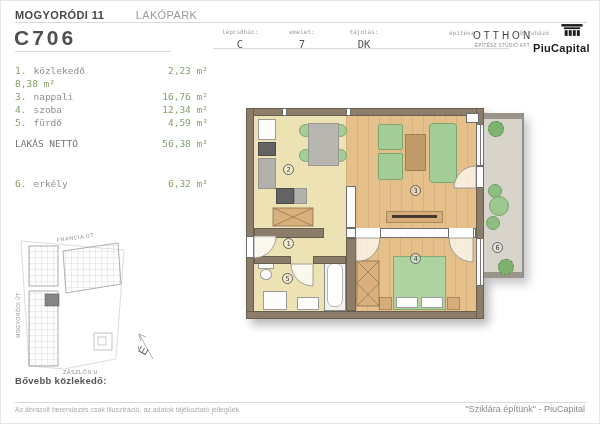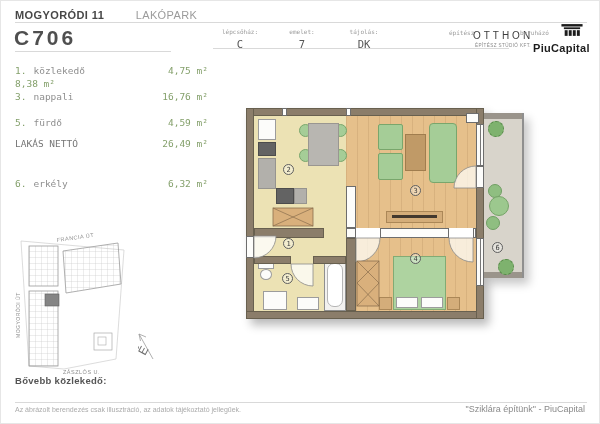--- a/index.html
+++ b/index.html
@@ -94,36 +94,40 @@
       <rect x="7" y="7.5" width="3.6" height="7" fill="#1c1c1c"></rect>
       <rect x="12" y="7.5" width="3.6" height="7" fill="#1c1c1c"></rect>
       <rect x="17" y="7.5" width="3.6" height="7" fill="#1c1c1c"></rect>
       <rect x="22" y="7.5" width="3.6" height="7" fill="#1c1c1c"></rect>
     </svg>
     <div class="pcname">PiuCapital</div>
   </div>
 
   <div class="abs arearow mono" style="top:64px;">
     <span><span class="num">1.</span><span class="nm">közlekedő</span></span>
-    <span class="ar">4,75 m²</span>
+    <span class="ar">2,23 m²</span>
   </div>
   <div class="abs arearow mono" style="top:77px;">
     <span class="ar">8,38 m²</span>
   </div>
   <div class="abs arearow mono" style="top:90px;">
     <span><span class="num">3.</span><span class="nm">nappali</span></span>
     <span class="ar">16,76 m²</span>
   </div>
+  <div class="abs arearow mono" style="top:103px;">
+    <span><span class="num">4.</span><span class="nm">szoba</span></span>
+    <span class="ar">12,34 m²</span>
+  </div>
   <div class="abs arearow mono" style="top:116px;">
     <span><span class="num">5.</span><span class="nm">fürdő</span></span>
     <span class="ar">4,59 m²</span>
   </div>
   <div class="abs arearow mono" style="top:137px;">
     <span class="tl">LAKÁS NETTÓ</span>
-    <span class="ar">26,49 m²</span>
+    <span class="ar">56,38 m²</span>
   </div>
   <div class="abs arearow mono" style="top:177px;text-align:center;">
     <span><span class="num">6.</span><span class="nm">erkély</span></span>
     <span class="ar">6,32 m²</span>
   </div>
 
   <div class="abs" style="left:240px;top:100px;width:300px;height:232px;">
 
     <div class="abs" style="left:5px;top:7px;width:238px;height:211px;box-shadow:5px 6px 9px rgba(0,0,0,.28);"></div>
     <div class="abs" style="left:243px;top:12px;width:40px;height:165px;box-shadow:5px 6px 9px rgba(0,0,0,.22);"></div>

